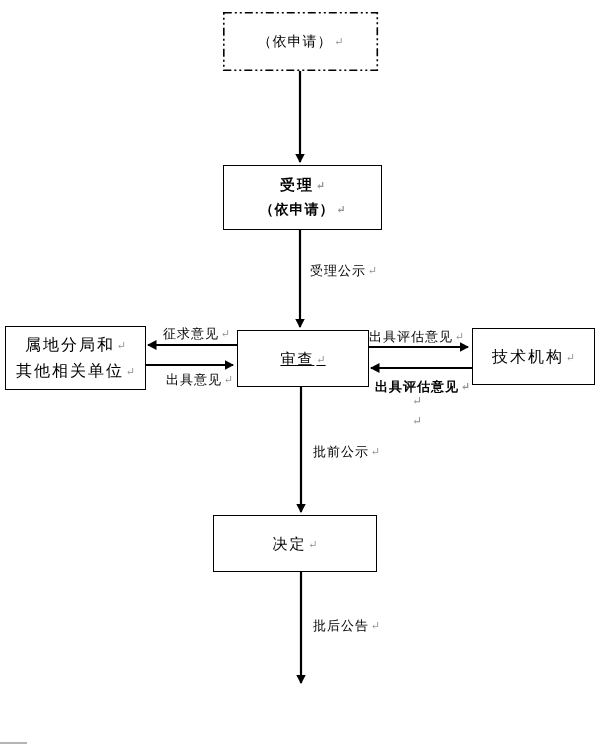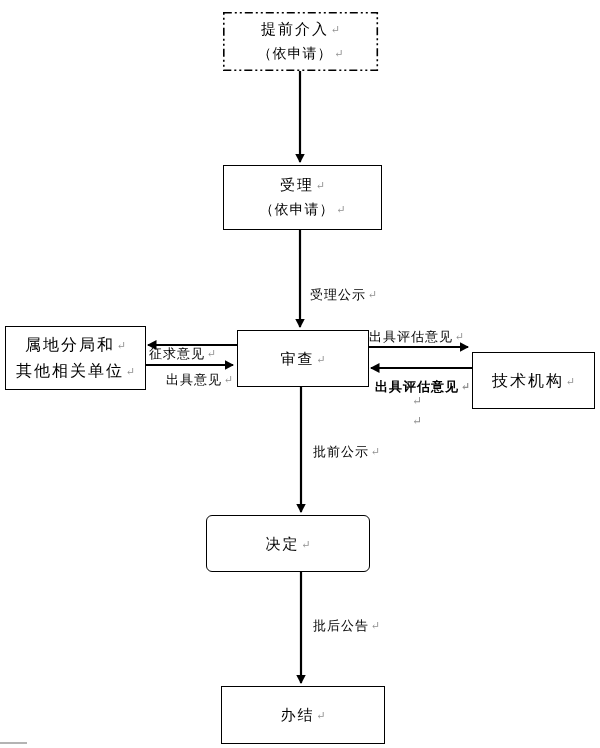--- a/index.html
+++ b/index.html
@@ -46,53 +46,49 @@
     <line x1="144" y1="365" x2="233" y2="365" stroke="#000" stroke-width="2" marker-end="url(#ah)"></line>
 
     <line x1="367" y1="347" x2="468" y2="347" stroke="#000" stroke-width="2" marker-end="url(#ah)"></line>
     <line x1="472" y1="368" x2="371" y2="368" stroke="#000" stroke-width="2" marker-end="url(#ah)"></line>
 
     <line x1="301" y1="385" x2="301" y2="512" stroke="#000" stroke-width="2.2" marker-end="url(#ah)"></line>
     <line x1="301" y1="570" x2="301" y2="683" stroke="#000" stroke-width="2.2" marker-end="url(#ah)"></line>
   </svg>
 
   <div class="box dashed" style="left:223px;top:12px;width:155px;height:59px;">
-    <div class="bline"><span>提前介入</span><span class="pil">↵</span></div>
     <div class="bline sub"><span>（依申请）</span><span class="pil">↵</span></div>
   </div>
 
-  <div class="box" style="left:223px;top:165px;width:157px;height:63px;">
+  <div class="box" style="left:223px;top:165px;width:157px;height:63px;font-weight:bold;">
     <div class="bline"><span>受理</span><span class="pil">↵</span></div>
     <div class="bline sub"><span>（依申请）</span><span class="pil">↵</span></div>
   </div>
 
-  <div class="box" style="left:237px;top:330px;width:130px;height:55px;">
+  <div class="box" style="left:237px;top:330px;width:130px;height:55px;text-decoration:underline;">
     <div class="bline"><span>审查</span><span class="pil">↵</span></div>
   </div>
 
   <div class="box" style="left:5px;top:326px;width:139px;height:62px;font-size:16px;line-height:26px;">
     <div class="bline"><span>属地分局和</span><span class="pil">↵</span></div>
     <div class="bline"><span>其他相关单位</span><span class="pil">↵</span></div>
   </div>
 
-  <div class="box" style="left:472px;top:328px;width:121px;height:55px;font-size:16px;margin-top:24px;">
+  <div class="box" style="left:472px;top:328px;width:121px;height:55px;font-size:16px;">
     <div class="bline"><span>技术机构</span><span class="pil">↵</span></div>
   </div>
 
-  <div class="box" style="left:206px;top:515px;width:162px;height:55px;border-radius:6px;">
+  <div class="box" style="left:213px;top:515px;width:162px;height:55px;">
     <div class="bline"><span>决定</span><span class="pil">↵</span></div>
   </div>
 
-  <div class="box" style="left:221px;top:686px;width:162px;height:56px;">
-    <div class="bline"><span>办结</span><span class="pil">↵</span></div>
-  </div>
 
-  <div class="elabel" style="left:310px;top:263px;margin-top:24px;"><span>受理公示</span><span class="pil">↵</span></div>
+  <div class="elabel" style="left:310px;top:263px;"><span>受理公示</span><span class="pil">↵</span></div>
 
-  <div class="elabel" style="left:149px;top:326px;margin-top:20px;"><span>征求意见</span><span class="pil">↵</span></div>
+  <div class="elabel" style="left:163px;top:326px;"><span>征求意见</span><span class="pil">↵</span></div>
 
   <div class="elabel" style="left:166px;top:372px;"><span>出具意见</span><span class="pil">↵</span></div>
 
   <div class="elabel" style="left:369px;top:329px;"><span>出具评估意见</span><span class="pil">↵</span></div>
 
   <div class="elabel" style="left:375px;top:379px;font-weight:bold;"><span>出具评估意见</span><span class="pil">↵</span></div>
 
   <div class="elabel" style="left:313px;top:444px;"><span>批前公示</span><span class="pil">↵</span></div>
 
   <div class="elabel" style="left:313px;top:618px;"><span>批后公告</span><span class="pil">↵</span></div>

